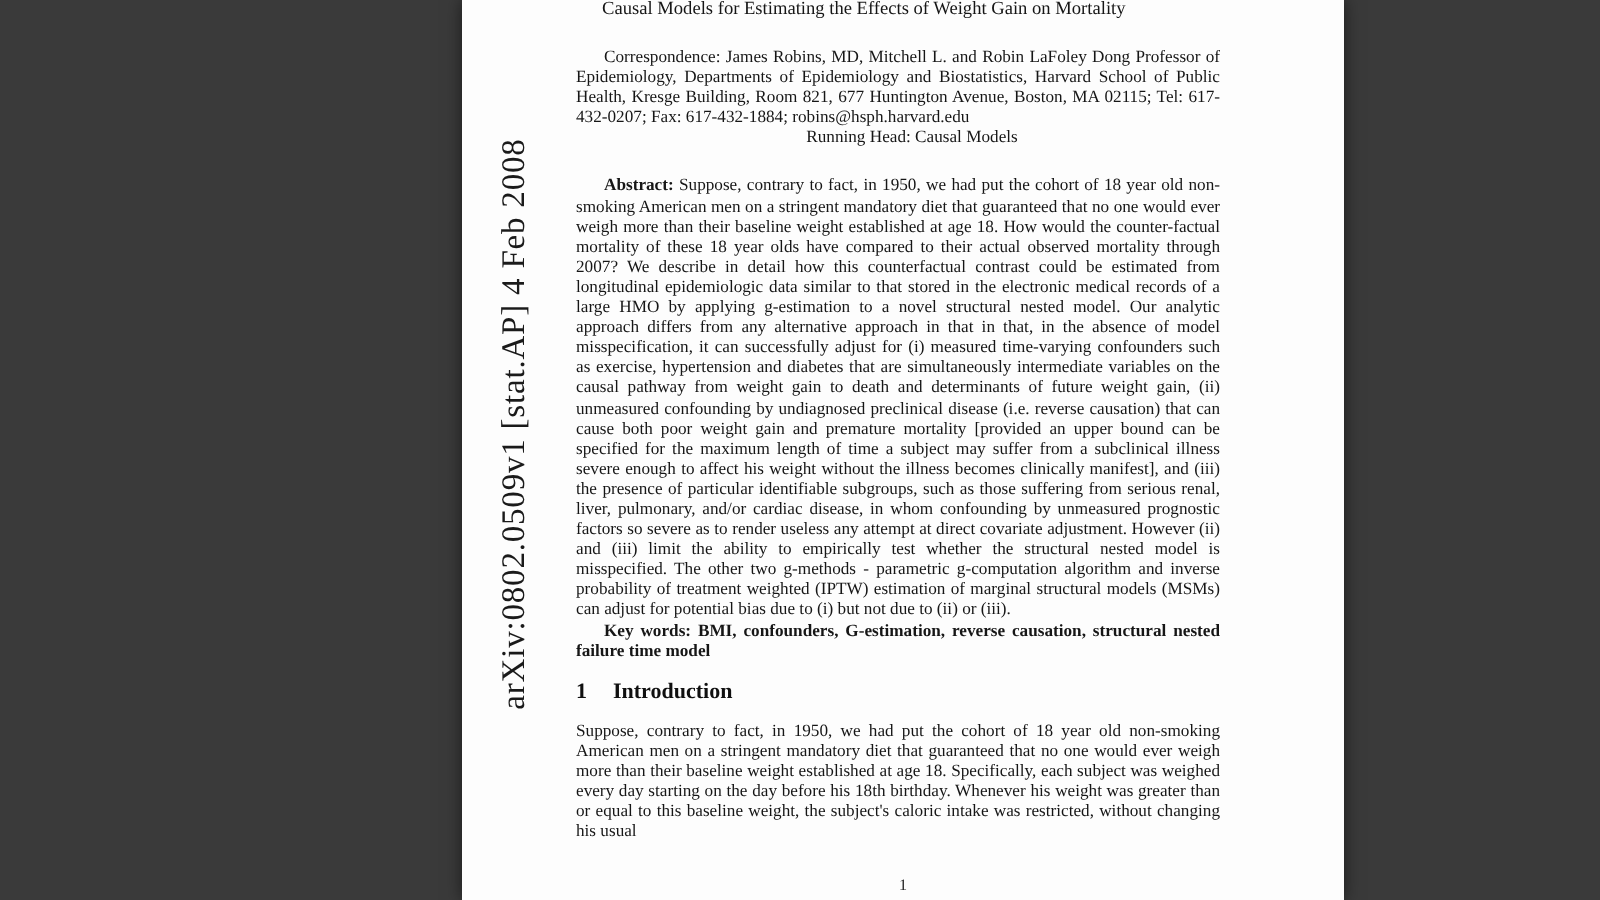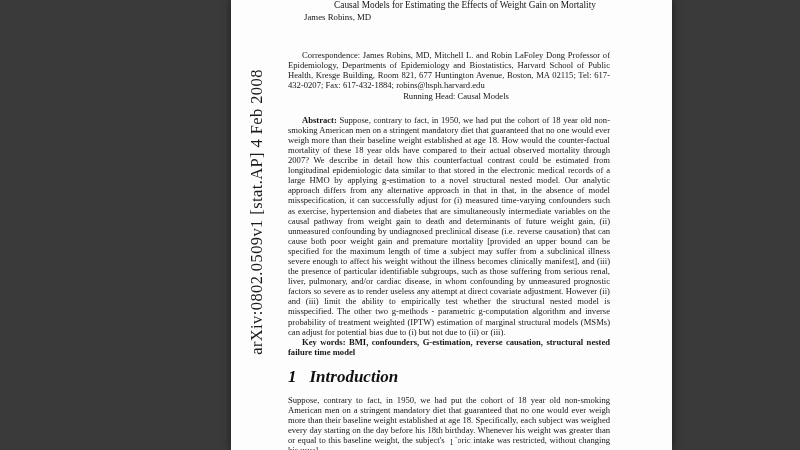--- a/index.html
+++ b/index.html
@@ -23,47 +23,45 @@
   .content {
     position: absolute;
     left: 57px;
     right: 62px;
     top: 0;
     bottom: 0;
     overflow: hidden;
     color: #161616;
   }
   .title {
-    margin: 0 0 0 32px;
+    margin: 0 0 0 13px;
     font-size: 9.3px;
     line-height: 11px;
-    text-align: center;
   }
   .author {
     margin: 1px 0 0 16px;
     font-size: 8.8px;
     line-height: 10.2px;
   }
   .para {
     margin: 0;
     font-size: 8.6px;
     line-height: 10.1px;
     text-align: justify;
     text-indent: 14px;
   }
-  .correspondence { margin-top: 28px; }
+  .correspondence { margin-top: 12px; }
   .running-head   { margin-top: 0; text-align: center; }
   .abstract       { margin-top: 14px; }
   .keywords       { margin-top: 0; font-weight: bold; }
   .section-heading {
     margin: 10px 0 8px 0;
-    font-size: 17px;
+    font-size: 11px;
     font-weight: bold;
     color: #101010;
-    font-style: italic;
   }
   .sec-title { margin-left: 13px; }
   .intro { text-indent: 0; }
   .page-number {
     position: absolute;
     left: 50%;
     bottom: 3px;
     transform: translateX(-50%);
     background: #fdfdfd;
     padding: 0 4px;
@@ -88,21 +86,20 @@
 </head>
 <body>
 
 <div class="arxiv-stamp">arXiv:0802.0509v1  [stat.AP]  4 Feb 2008</div>
 
 <div class="page">
   <div class="content">
 
     <div class="title">Causal Models for Estimating the Effects of Weight Gain on Mortality</div>
 
-    <div class="author">James Robins, MD</div>
 
     <p class="para correspondence">Correspondence: James Robins, MD, Mitchell L. and Robin LaFoley Dong Professor of Epidemiology, Departments of Epidemiology and Biostatistics, Harvard School of Public Health, Kresge Building, Room 821, 677 Huntington Avenue, Boston, MA 02115; Tel: 617-432-0207; Fax: 617-432-1884; robins@hsph.harvard.edu</p>
 
     <p class="para running-head">Running Head: Causal Models</p>
 
     <p class="para abstract"><b>Abstract:</b> <span>Suppose, contrary to fact, in 1950, we had put the cohort of 18 year old non-smoking American men on a stringent mandatory diet that guaranteed that no one would ever weigh more than their baseline weight established at age 18. How would the counter-factual mortality of these 18 year olds have compared to their actual observed mortality through 2007? We describe in detail how this counterfactual contrast could be estimated from longitudinal epidemiologic data similar to that stored in the electronic medical records of a large HMO by applying g-estimation to a novel structural nested model. Our analytic approach differs from any alternative approach in that in that, in the absence of model misspecification, it can successfully adjust for (i) measured time-varying confounders such as exercise, hypertension and diabetes that are simultaneously intermediate variables on the causal pathway from weight gain to death and determinants of future weight gain, (ii) unmeasured confounding by undiagnosed preclinical disease (i.e. reverse causation) that can cause both poor weight gain and premature mortality [provided an upper bound can be specified for the maximum length of time a subject may suffer from a subclinical illness severe enough to affect his weight without the illness becomes clinically manifest], and (iii) the presence of particular identifiable subgroups, such as those suffering from serious renal, liver, pulmonary, and/or cardiac disease, in whom confounding by unmeasured prognostic factors so severe as to render useless any attempt at direct covariate adjustment. However (ii) and (iii) limit the ability to empirically test whether the structural nested model is misspecified. The other two g-methods - parametric g-computation algorithm and inverse probability of treatment weighted (IPTW) estimation of marginal structural models (MSMs) can adjust for potential bias due to (i) but not due to (ii) or (iii).</span></p>
 
     <p class="para keywords">Key words: BMI, confounders, G-estimation, reverse causation, structural nested failure time model</p>
 
     <h2 class="section-heading"><span class="sec-num">1</span><span class="sec-title">Introduction</span></h2>

